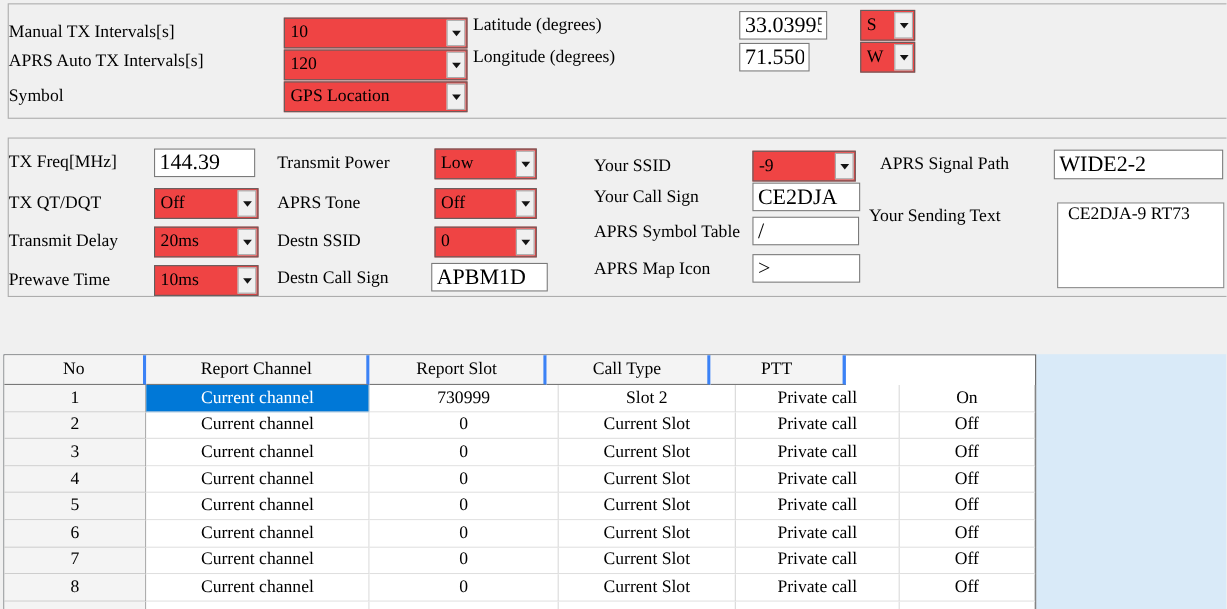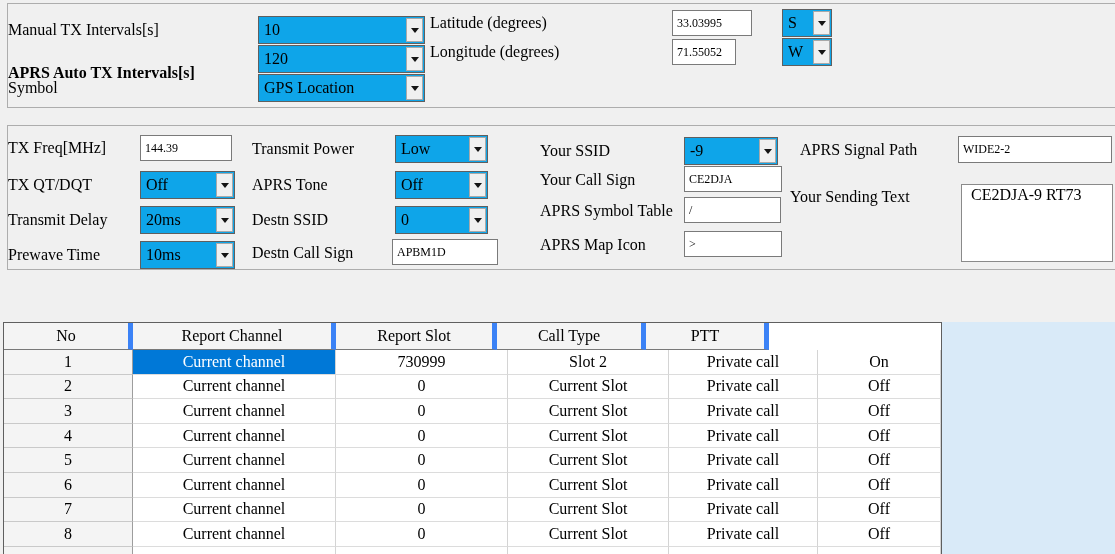--- a/index.html
+++ b/index.html
@@ -8,36 +8,36 @@
     background:#f0f0f0;color:#000;
     font-family:"Liberation Serif",serif;font-size:16px;
   }
   .groupbox{position:absolute;border:1px solid #adadad;box-sizing:border-box;background:#f0f0f0;}
   #gb1{left:7px;top:3px;width:1115px;height:105px;}
   #gb2{left:7px;top:125px;width:1115px;height:145px;}
 
   .lbl{position:absolute;text-align:left;white-space:nowrap;}
 
   
-  .combo{position:absolute;background:#0ea5e9;border:1px solid #5f5f5f;box-sizing:border-box;cursor:default;}
+  .combo{position:absolute;background:#ef4444;border:1px solid #5f5f5f;box-sizing:border-box;cursor:default;}
   .combo .val{position:absolute;left:5px;top:0;right:20px;bottom:0;display:flex;align-items:center;overflow:hidden;white-space:nowrap;}
   .combo .dd{position:absolute;top:1px;right:1px;bottom:1px;width:17px;background:#f0f0f0;border:1px solid #a9a9a9;box-sizing:border-box;display:flex;align-items:center;justify-content:center;}
   .arrow{width:0;height:0;border-left:4px solid transparent;border-right:4px solid transparent;border-top:5px solid #141414;}
 
   
   input.tbox{position:absolute;background:#fff;border:1px solid #7a7a7a;box-sizing:border-box;
-    font-family:"Liberation Serif",serif;font-size:12px;padding:0 4px;margin:0;color:#000;}
+    font-family:"Liberation Serif",serif;font-size:20px;padding:0 4px;margin:0;color:#000;}
   textarea.tarea{position:absolute;background:#fff;border:1px solid #8a8a8a;box-sizing:border-box;
     font-family:"Liberation Serif",serif;font-size:16px;padding:1px 9px;margin:1px;resize:none;overflow:hidden;color:#000;}
 
   
   #grid{position:absolute;left:3px;top:322px;width:1112px;height:232px;background:#d9eaf8;overflow:hidden;}
   #gridtable{position:absolute;left:0;top:0;width:939px;background:#fff;border:1px solid #5f5f5f;box-sizing:border-box;}
   .hrow{display:flex;height:27px;}
-  .hcell{box-sizing:border-box;background:#f4f4f4;border-right:5px solid #3b82f6;border-bottom:1px solid #787878;
+  .hcell{box-sizing:border-box;background:#f4f4f4;border-right:3px solid #3b82f6;border-bottom:1px solid #787878;
     display:flex;align-items:center;justify-content:center;}
   .drow{display:flex;height:24.6px;}
   .dcell{box-sizing:border-box;background:#fff;border-right:1px solid #d4d4d4;border-bottom:1px solid #dcdcdc;
     display:flex;align-items:center;justify-content:center;overflow:hidden;white-space:nowrap;}
   .dcell.no{background:#f4f4f4;border-right:1px solid #9d9d9d;border-bottom:1px solid #c9c9c9;}
   .dcell.sel{background:#0078d7;color:#fff;}
   .c0{width:129px}.c1{width:203px}.c2{width:172px}.c3{width:161px}.c4{width:149px}.c5{width:123px}
 </style>
 </head>
 <body>
@@ -45,21 +45,21 @@
 <div class="groupbox" id="gb1"></div>
 
 <div class="lbl" style="left:8px;top:16px;width:246px;line-height:28px;">Manual TX Intervals[s]</div>
 <div class="combo" style="left:258px;top:16px;width:167px;height:28px;">
   <span class="val">10</span>
   <span class="dd">
       <span class="arrow"></span>
     </span>
 </div>
 
-<div class="lbl" style="left:8px;top:59px;width:246px;line-height:28px;font-weight:bold;">APRS Auto TX Intervals[s]</div>
+<div class="lbl" style="left:8px;top:42px;width:246px;line-height:28px;">APRS Auto TX Intervals[s]</div>
 <div class="combo" style="left:258px;top:45px;width:167px;height:28px;">
   <span class="val">120</span>
   <span class="dd">
       <span class="arrow"></span>
     </span>
 </div>
 
 <div class="lbl" style="left:8px;top:74px;width:246px;line-height:28px;">Symbol</div>
 <div class="combo" style="left:258px;top:74px;width:167px;height:28px;">
   <span class="val">GPS Location</span>

